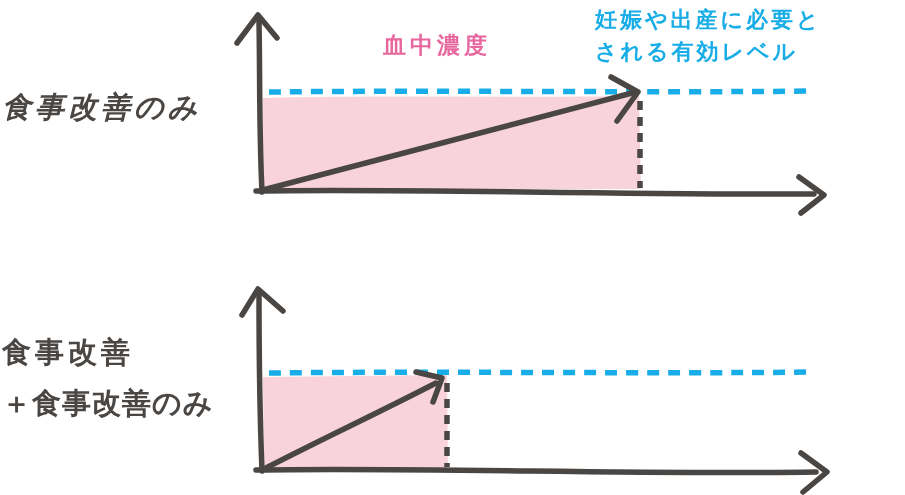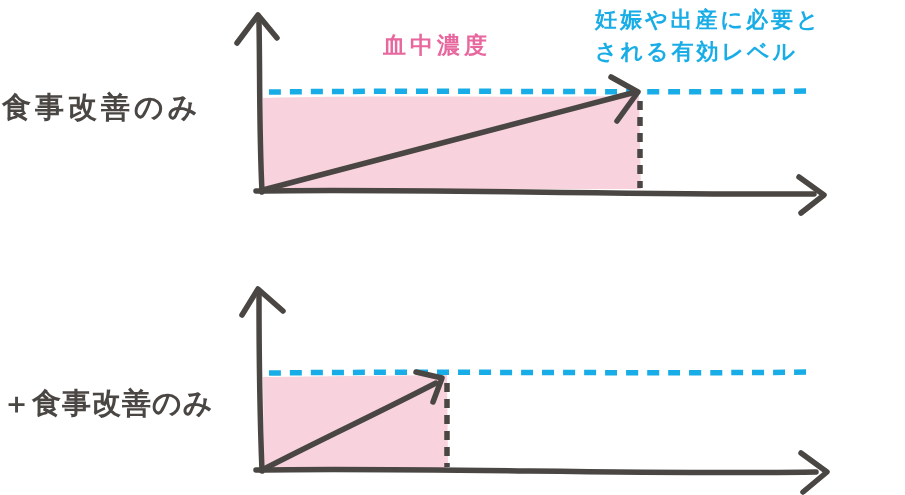--- a/index.html
+++ b/index.html
@@ -37,21 +37,21 @@
   }
   .pink-area { fill: var(--pink_fill); stroke: none; }
 
   .lbl {
     position: absolute;
     font-weight: bold;
     color: var(--ink);
     white-space: nowrap;
     line-height: 1.15;
   }
-  .lbl-panel1-title   { left: 2px;   top: 91px;  font-size: 29px; letter-spacing: 4px; }
+  .lbl-panel1-title   { left: 2px;   top: 91px;  font-size: 29px; letter-spacing: 4px; font-style: italic; }
   .lbl-panel2-line1   { left: 2px;   top: 336px; font-size: 29px; letter-spacing: 4px; }
   .lbl-panel2-line2   { left: 2px;   top: 387px; font-size: 29px; letter-spacing: 1px; }
   .lbl-series         { left: 383px; top: 32px;  font-size: 23px; letter-spacing: 4px; color: var(--pink_text); }
   .lbl-threshold      { left: 595px; top: 4px;   font-size: 22px; letter-spacing: 3px; color: var(--cyan); line-height: 32px; }
   .lbl-time           { left: 844px; top: 180px; font-size: 28px; letter-spacing: 2px; }
 </style>
 </head>
 <body>
 
 <div class="stage">
@@ -86,15 +86,16 @@
   <div class="lbl lbl-panel1-title">食事改善のみ</div>
 
   <div class="lbl lbl-series">血中濃度</div>
 
   <div class="lbl lbl-threshold">
     <div>妊娠や出産に必要と</div>
     <div>される有効レベル</div>
   </div>
 
 
+  <div class="lbl lbl-panel2-line1">食事改善</div>
   <div class="lbl lbl-panel2-line2">＋食事改善のみ</div>
 
 </div>
 
 </body></html>

